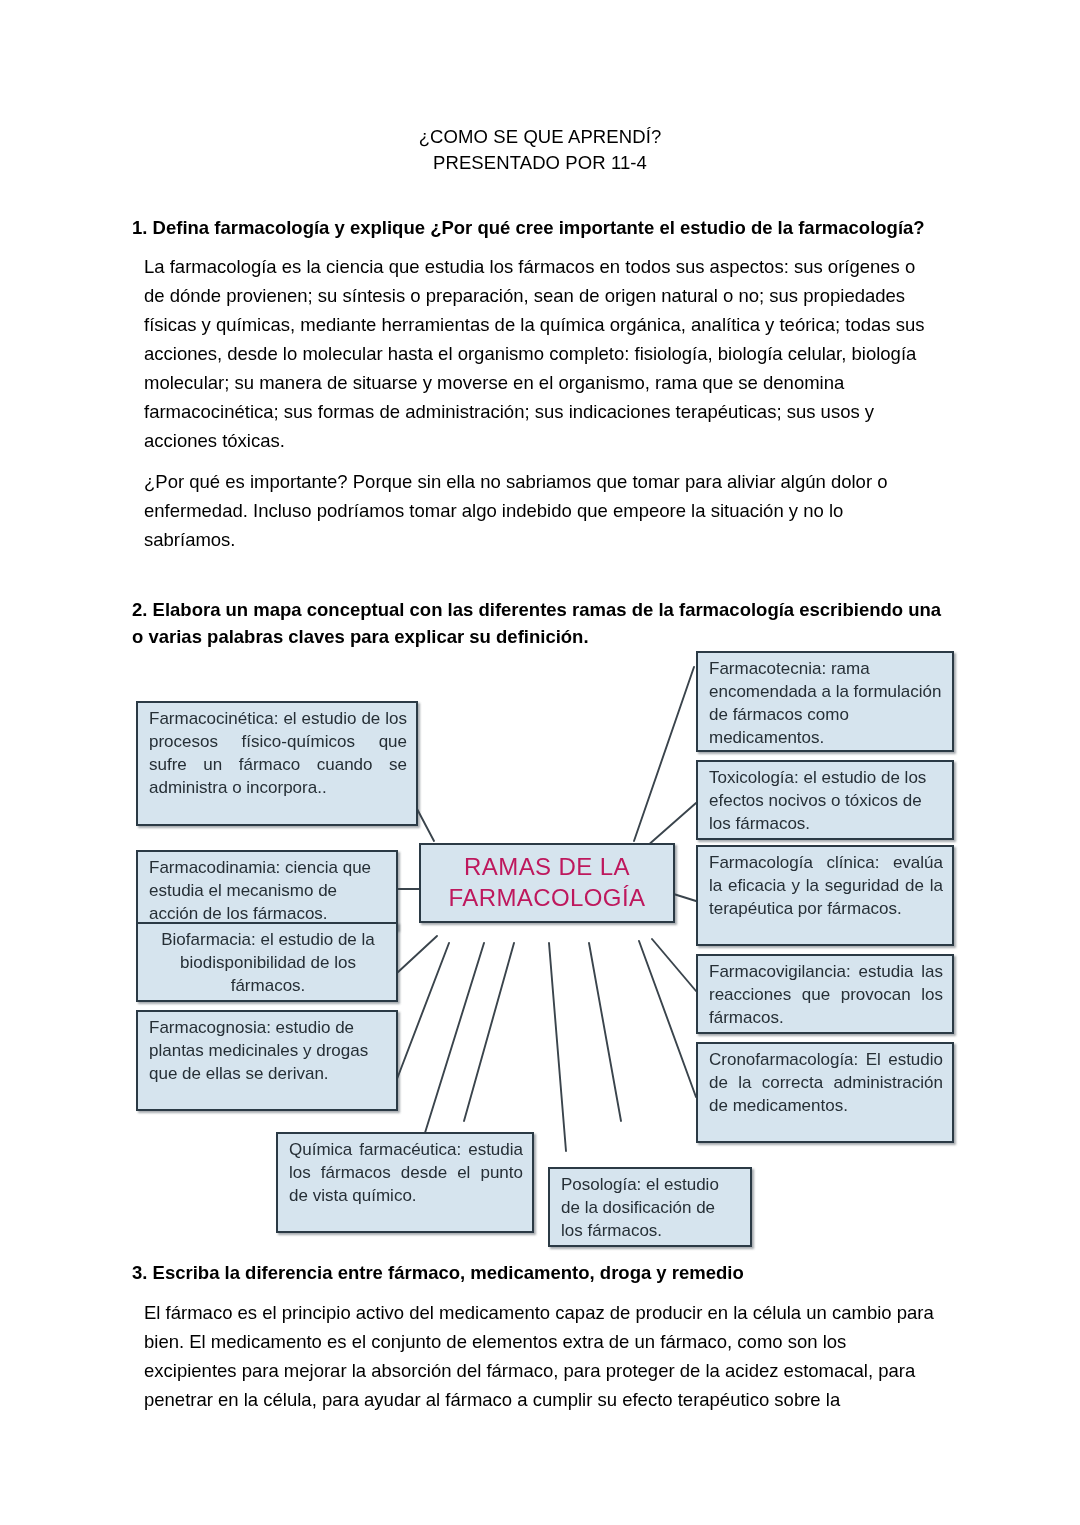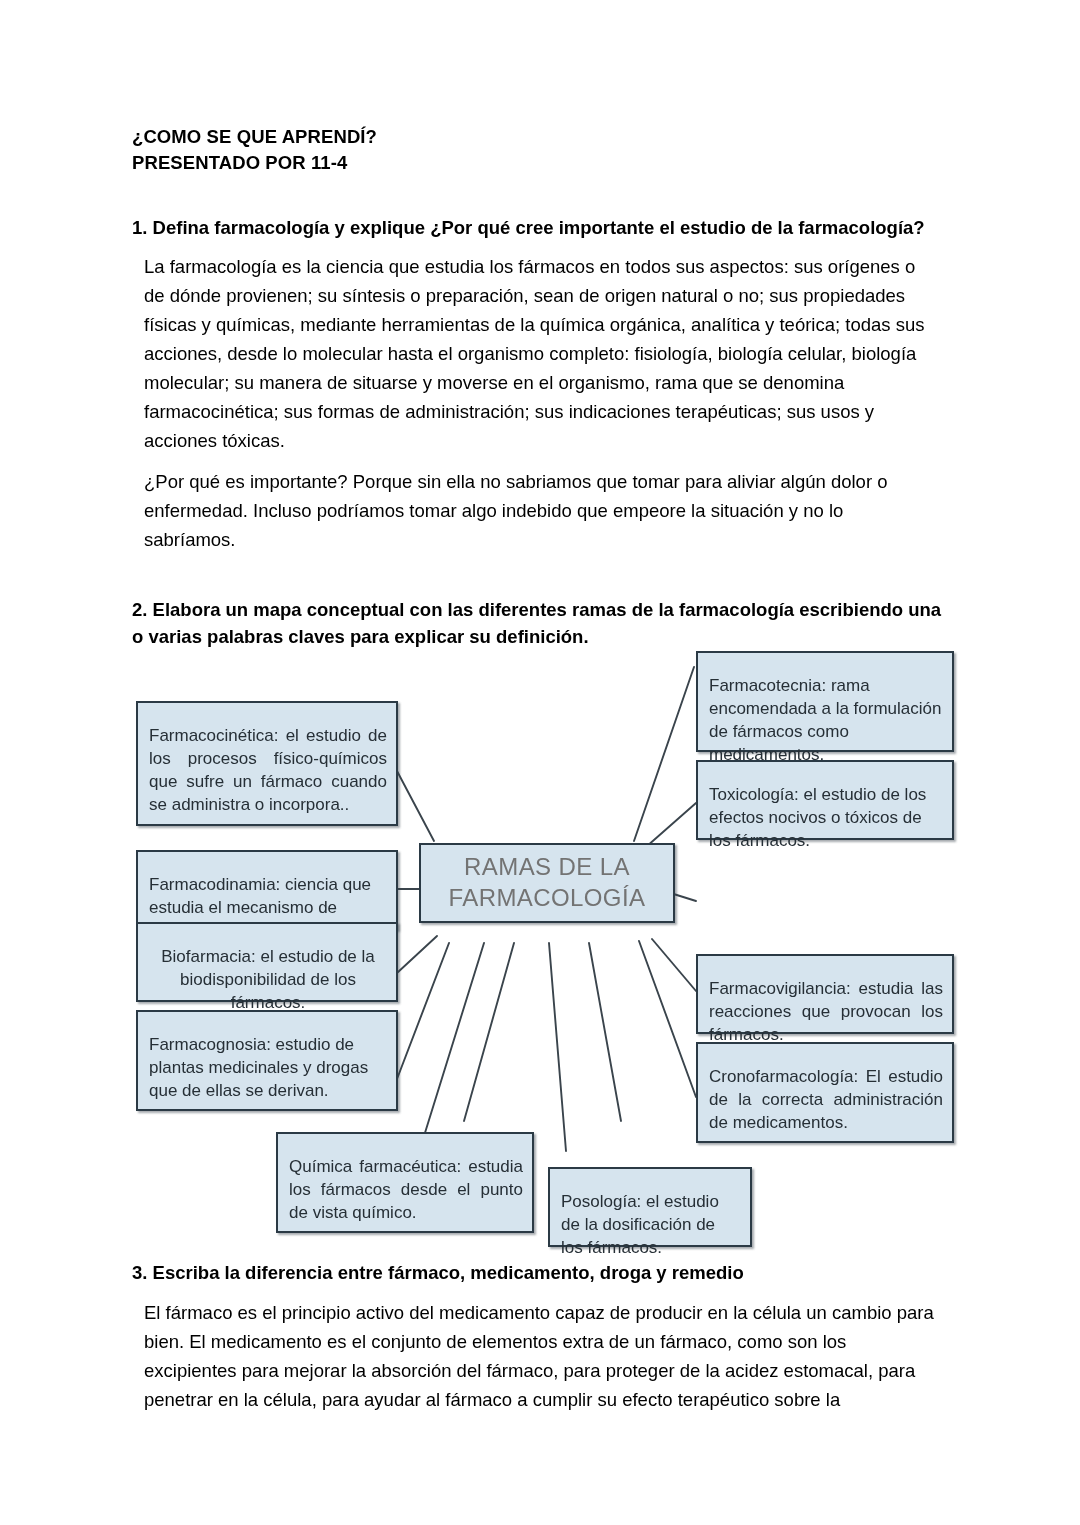--- a/index.html
+++ b/index.html
@@ -20,21 +20,22 @@
     overflow: hidden;
     box-sizing: border-box;
   }
   .content {
     position: absolute;
     left: 132px;
     top: 124px;
     width: 816px;
   }
   .doc-title {
-    font-weight: bold;
+    text-align: center;
+    font-weight: normal;
     font-size: 18.5px;
     line-height: 1.42;
     letter-spacing: 0.1px;
   }
   .doc-title div { white-space: nowrap; }
 
   .q-heading {
     font-weight: bold;
     font-size: 18.5px;
     line-height: 1.50;
@@ -65,33 +66,33 @@
   }
   .node {
     position: absolute;
     box-sizing: border-box;
     background: #d6e4ee;
     border: 2px solid #2b3a45;
     box-shadow: 2px 2px 2px rgba(60,70,80,0.45);
     color: #262f36;
     font-size: 17px;
     line-height: 1.345;
-    padding: 22px 9px 7px 11px;
+    padding: 5px 9px 7px 11px;
     z-index: 2;
   }
   .node.justify { text-align: justify; text-align-last: left; }
   .node.center-node {
     display: flex;
     align-items: center;
     justify-content: center;
     text-align: center;
     font-size: 24px;
     line-height: 1.28;
     letter-spacing: 0.4px;
-    color: #737373;
+    color: #be185d;
     padding: 4px 8px;
   }
   .node.center-node span { display: block; }
 </style>
 </head>
 <body>
 
 <div class="page">
   <div class="content">
 
@@ -127,21 +128,21 @@
           <line x1="505" y1="290" x2="562" y2="446"></line>
 
           <line x1="350" y1="292" x2="290" y2="485"></line>
           <line x1="415" y1="292" x2="432" y2="500"></line>
 
           <line x1="380" y1="292" x2="330" y2="470"></line>
           <line x1="455" y1="292" x2="487" y2="470"></line>
         </g>
       </svg>
 
-      <div class="node justify" style="left:2px; top:50px; width:262px; height:125px;">
+      <div class="node justify" style="left:2px; top:50px; width:282px; height:125px;">
         <span>Farmacocinética: el estudio de los procesos físico-químicos que sufre un fármaco cuando se administra o incorpora..</span>
       </div>
 
       <div class="node" style="left:2px; top:183px; width:262px; height:80px;margin-top:16px;">
         <span>Farmacodinamia: ciencia que estudia el mecanismo de acción de los fármacos.</span>
       </div>
 
       <div class="node" style="left:2px; top:271px; width:262px; height:80px;text-align:center;">
         <span>Biofarmacia: el estudio de la biodisponibilidad de los fármacos.</span>
       </div>
@@ -158,20 +159,23 @@
       </div>
 
       <div class="node" style="left:562px; top:0px; width:258px; height:101px;">
         <span>Farmacotecnia: rama encomendada a la formulación de fármacos como medicamentos.</span>
       </div>
 
       <div class="node" style="left:562px; top:109px; width:258px; height:80px;">
         <span>Toxicología: el estudio de los efectos nocivos o tóxicos de los fármacos.</span>
       </div>
 
+      <div class="node justify" style="left:562px; top:194px; width:258px; height:101px;">
+        <span>Farmacología clínica: evalúa la eficacia y la seguridad de la terapéutica por fármacos.</span>
+      </div>
 
       <div class="node justify" style="left:562px; top:391px; width:258px; height:101px;">
         <span>Cronofarmacología: El estudio de la correcta administración de medicamentos.</span>
       </div>
 
       <div class="node justify" style="left:562px; top:303px; width:258px; height:80px;">
         <span>Farmacovigilancia: estudia las reacciones que provocan los fármacos.</span>
       </div>
 
       <div class="node justify" style="left:142px; top:481px; width:258px; height:101px;">

